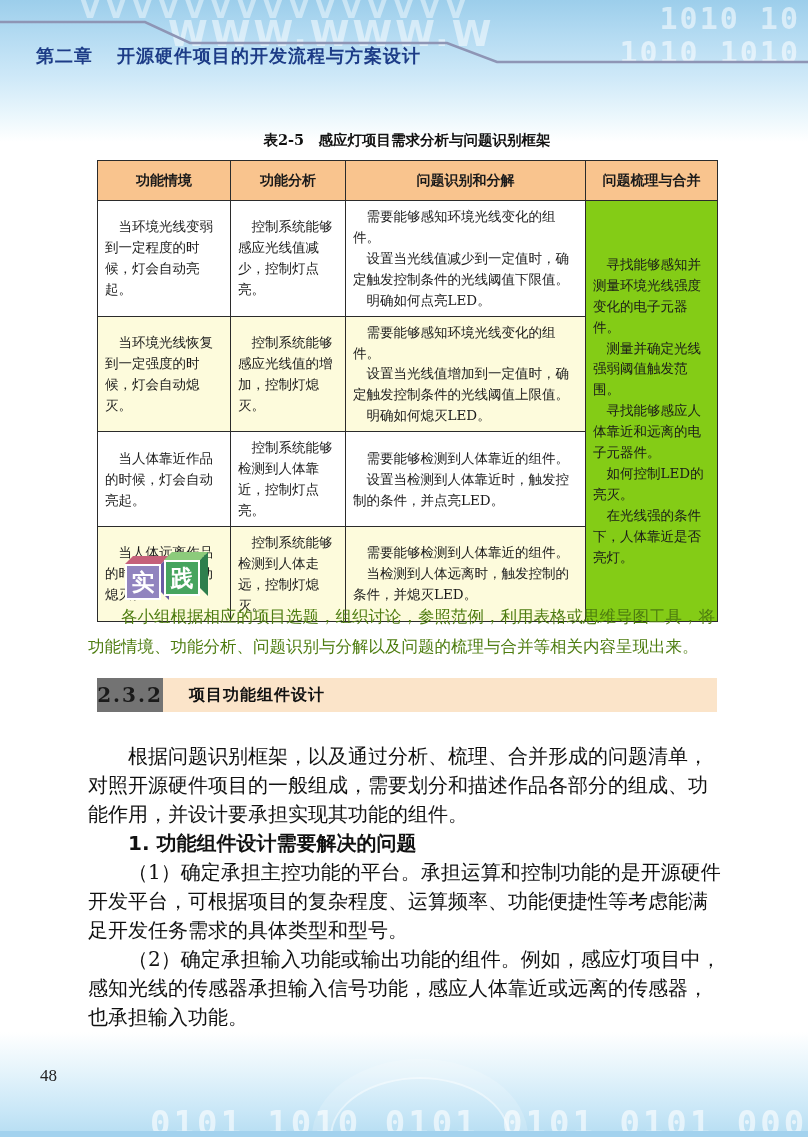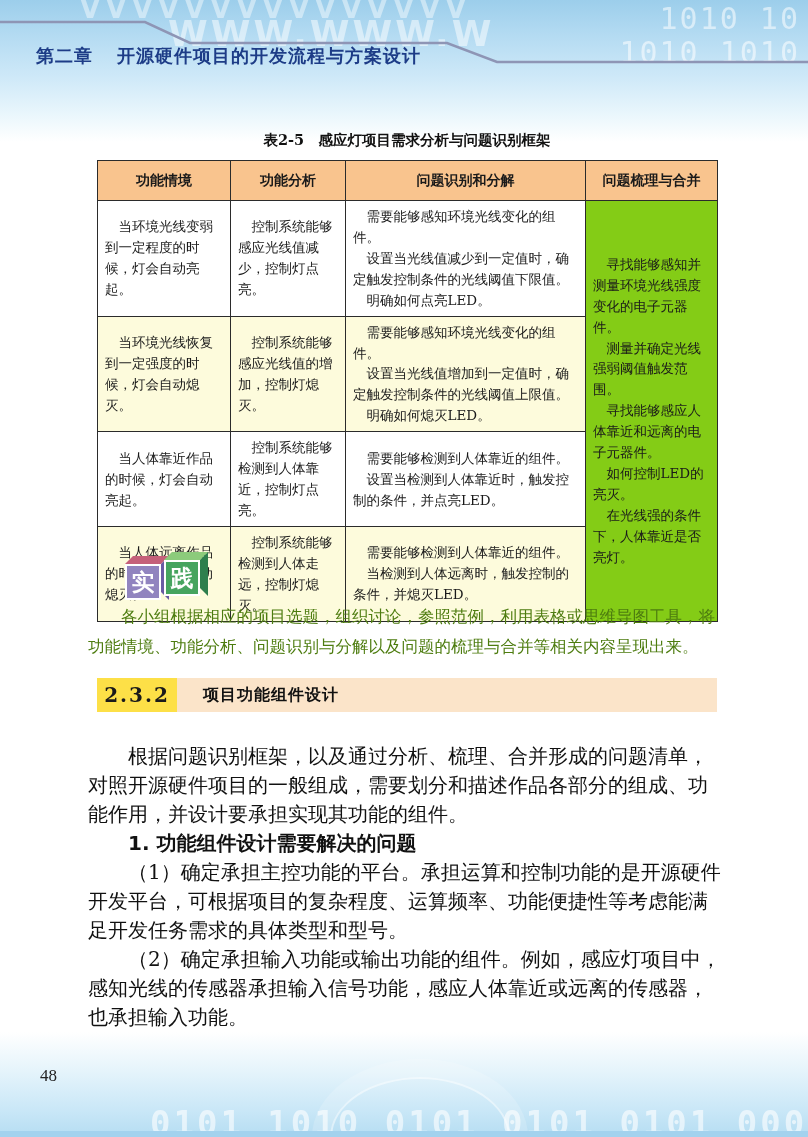--- a/index.html
+++ b/index.html
@@ -24,21 +24,21 @@
   }
   .header-www {
     position:absolute; top:13px; left:168px; width:600px;
     font-family:"DejaVu Sans","Liberation Sans",sans-serif;
     font-size:36px; font-weight:bold; letter-spacing:3px;
     color:rgba(255,255,255,0.5); white-space:nowrap; overflow:hidden;
   }
   .header-binary {
     position:absolute; top:2px; right:8px; width:260px;
     font-family:"DejaVu Sans Mono","Liberation Mono",monospace;
-    font-size:30px; font-weight:normal; line-height:34px; letter-spacing:2px;
+    font-size:30px; font-weight:bold; line-height:34px; letter-spacing:2px;
     color:rgba(255,255,255,0.55); text-align:right; white-space:pre-line; overflow:hidden;
   }
   .header-svg { position:absolute; top:0; left:0; }
   .chapter-line {
     position:absolute; top:44px; left:36px;
     font-family:"DejaVu Sans","Liberation Sans",sans-serif;
     font-weight:bold; font-size:18px; color:#1D3C87; letter-spacing:1px;
     white-space:nowrap;
   }
   .chapter-line .chapter-label { margin-right:24px; }
@@ -100,21 +100,21 @@
     position:absolute; top:602px; left:88px; width:634px;
     font-size:16.5px; line-height:30px; text-indent:2em; color:#4d7c0f;
   }
 
   
   .section-heading {
     position:absolute; top:678px; left:97px; width:620px; height:34px;
     background:#FBE4C9; display:flex; align-items:stretch;
   }
   .section-number {
-    width:80px; background:#fde047;
+    width:66px; background:#737373;
     display:flex; align-items:center; justify-content:center;
     font-weight:bold; font-size:20px; letter-spacing:2px; color:#1a1a1a;
   }
   .section-title {
     flex:1; display:flex; align-items:center; padding-left:26px;
     font-family:"DejaVu Sans","Liberation Sans",sans-serif;
     font-weight:bold; font-size:16px; color:#111; letter-spacing:1px;
   }
 
   

